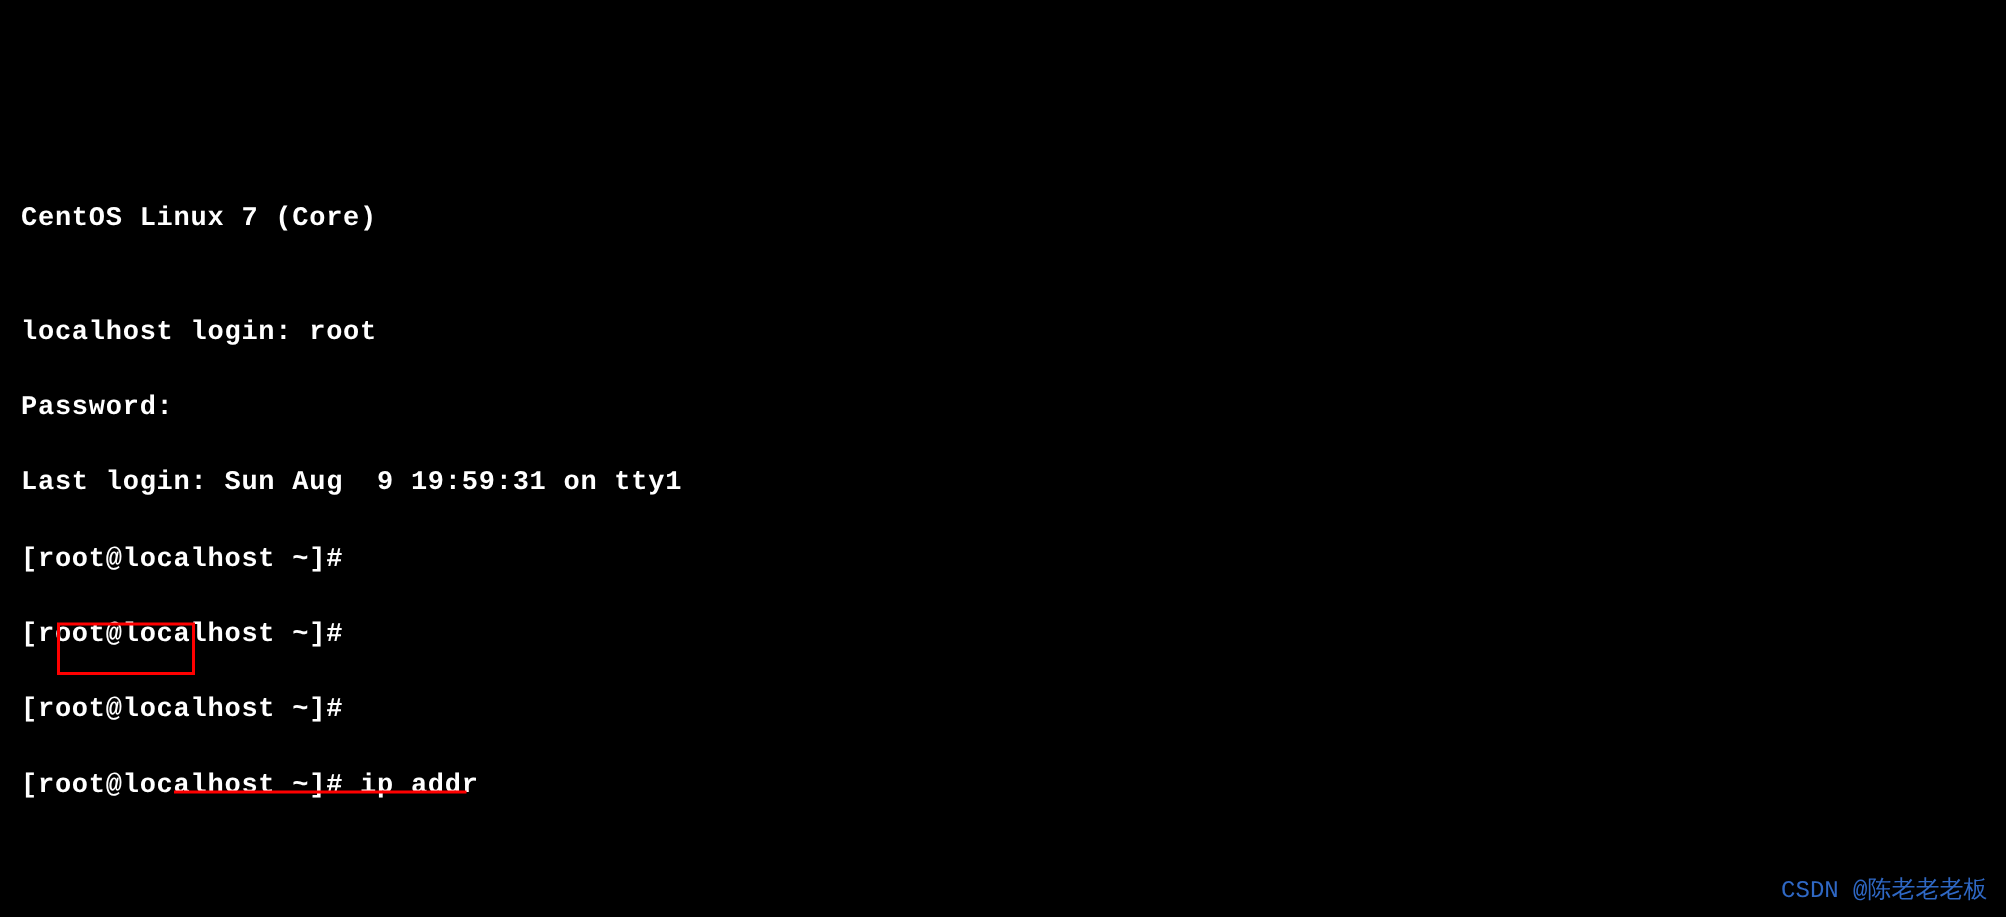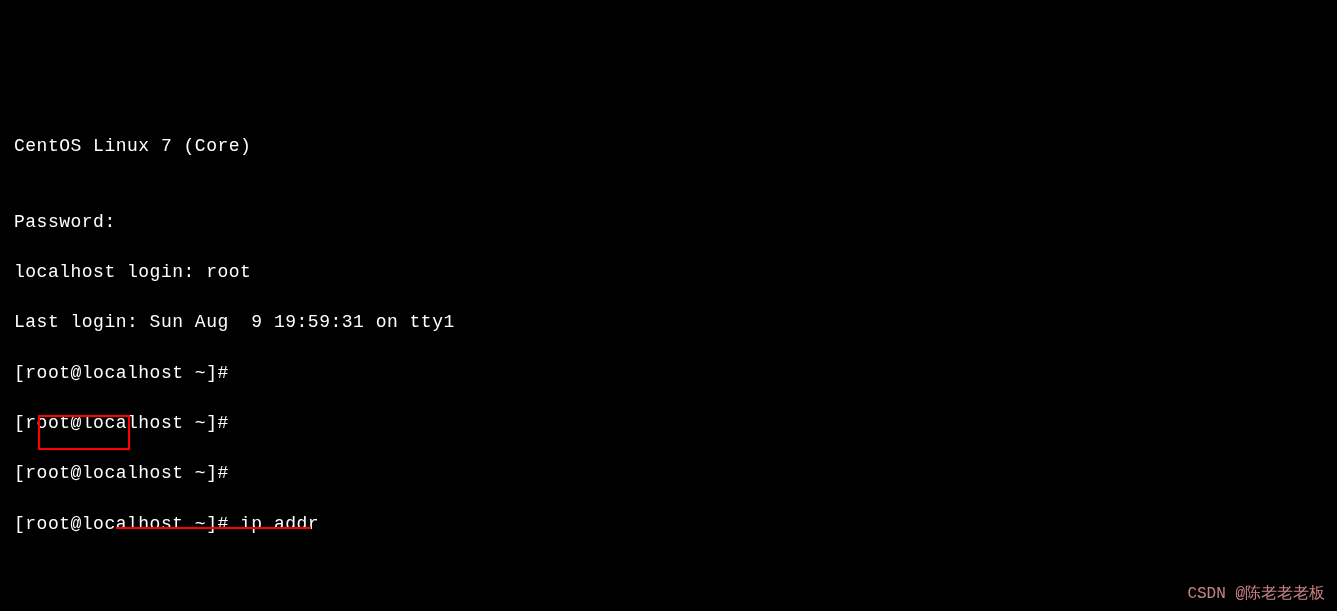--- a/index.html
+++ b/index.html
@@ -21,20 +21,21 @@
       word-wrap: break-word;
       position: relative;
       letter-spacing: 0.5px;
     }
     .terminal-content {
       position: relative;
     }
     .line {
       display: block;
       white-space: pre;
+      font-weight: bold;
     }
     .red-box {
       border: 2px solid #ff0000;
       position: absolute;
       top: 415px;
       left: 38px;
       width: 92px;
       height: 35px;
       pointer-events: none;
     }
@@ -44,36 +45,36 @@
       top: 517px;
       left: 116px;
       width: 195px;
       height: 12px;
       pointer-events: none;
     }
     .watermark {
       position: absolute;
       bottom: 6px;
       right: 12px;
-      color: #fca5a5;
+      color: #3b82f6;
       font-size: 16px;
       opacity: 0.8;
       letter-spacing: 0;
     }
   </style>
 </head>
 <body>
 
 
 
 <div class="terminal-content">
 <span class="line">CentOS Linux 7 (Core)</span>
 <span class="line"></span>
+<span class="line">localhost login: root</span>
 <span class="line">Password:</span>
-<span class="line">localhost login: root</span>
 <span class="line">Last login: Sun Aug  9 19:59:31 on tty1</span>
 <span class="line">[root@localhost ~]#</span>
 <span class="line">[root@localhost ~]#</span>
 <span class="line">[root@localhost ~]#</span>
 <span class="line">[root@localhost ~]# ip addr</span>
 
 
 
 
 

